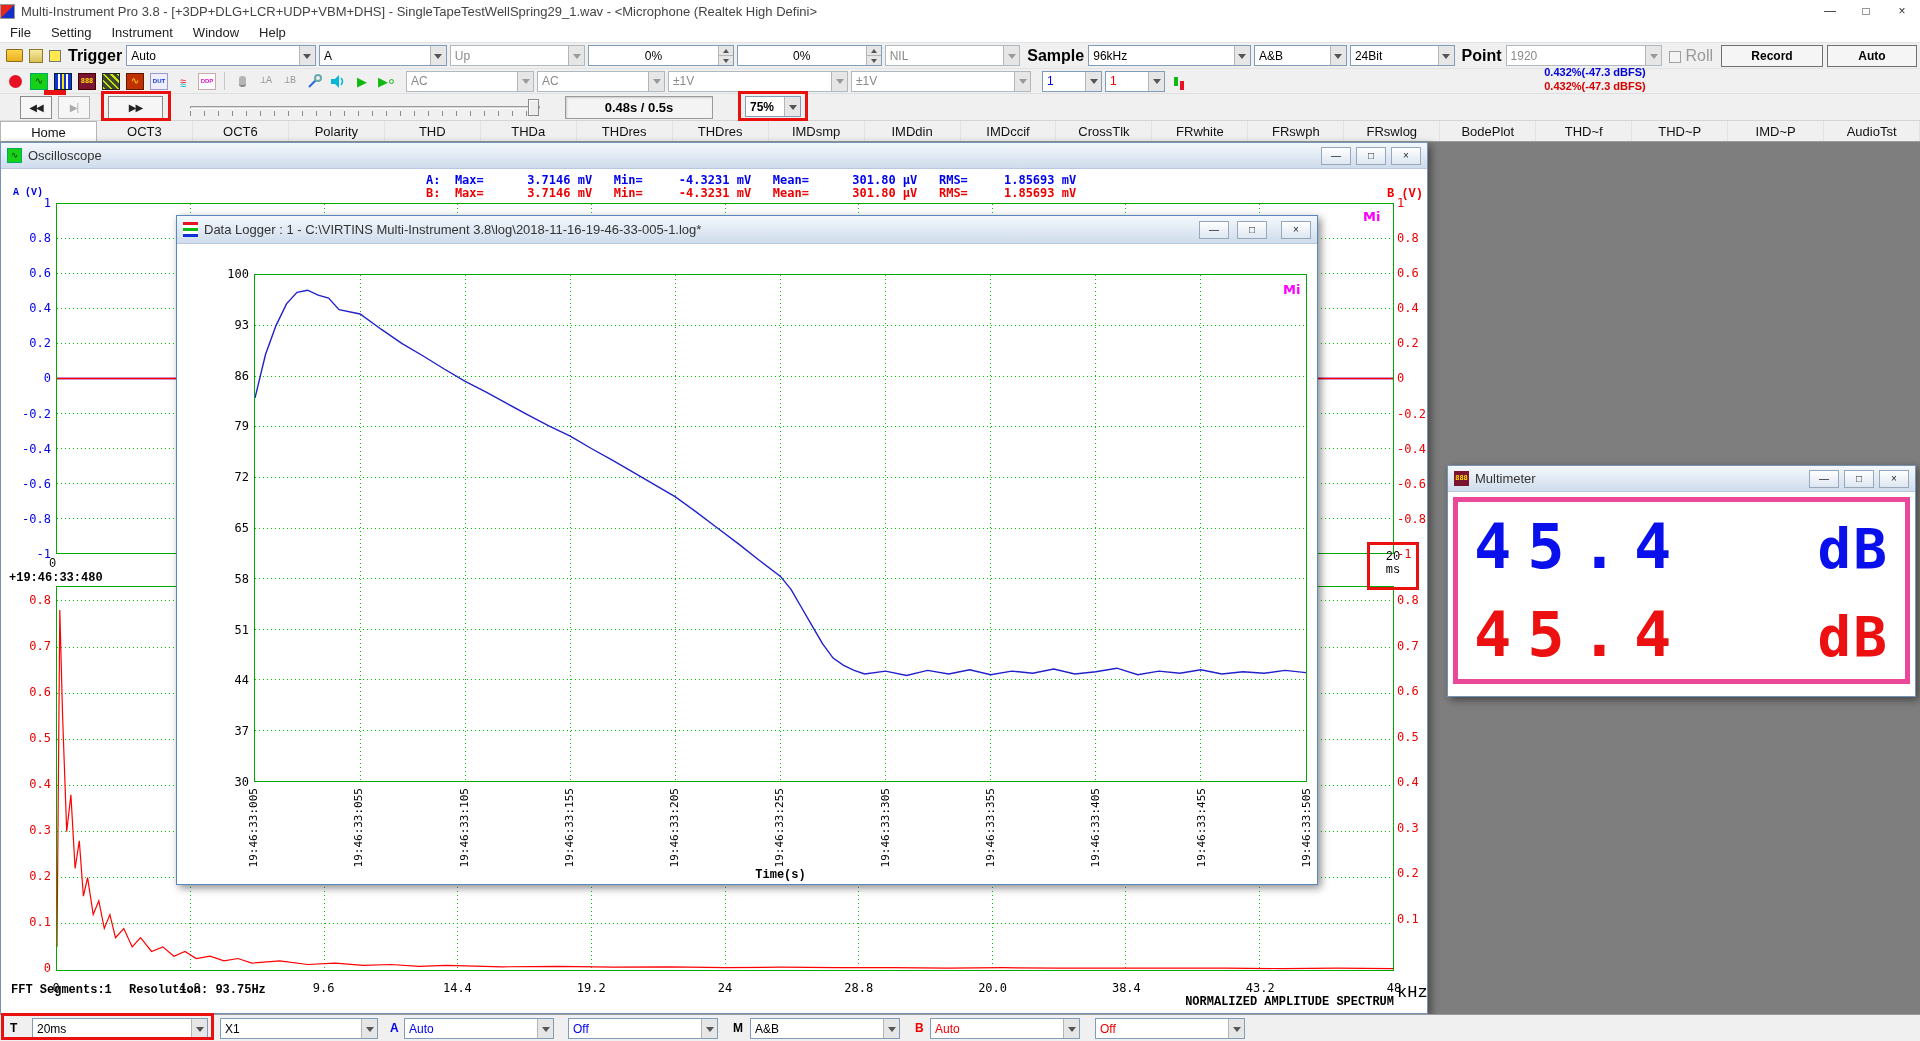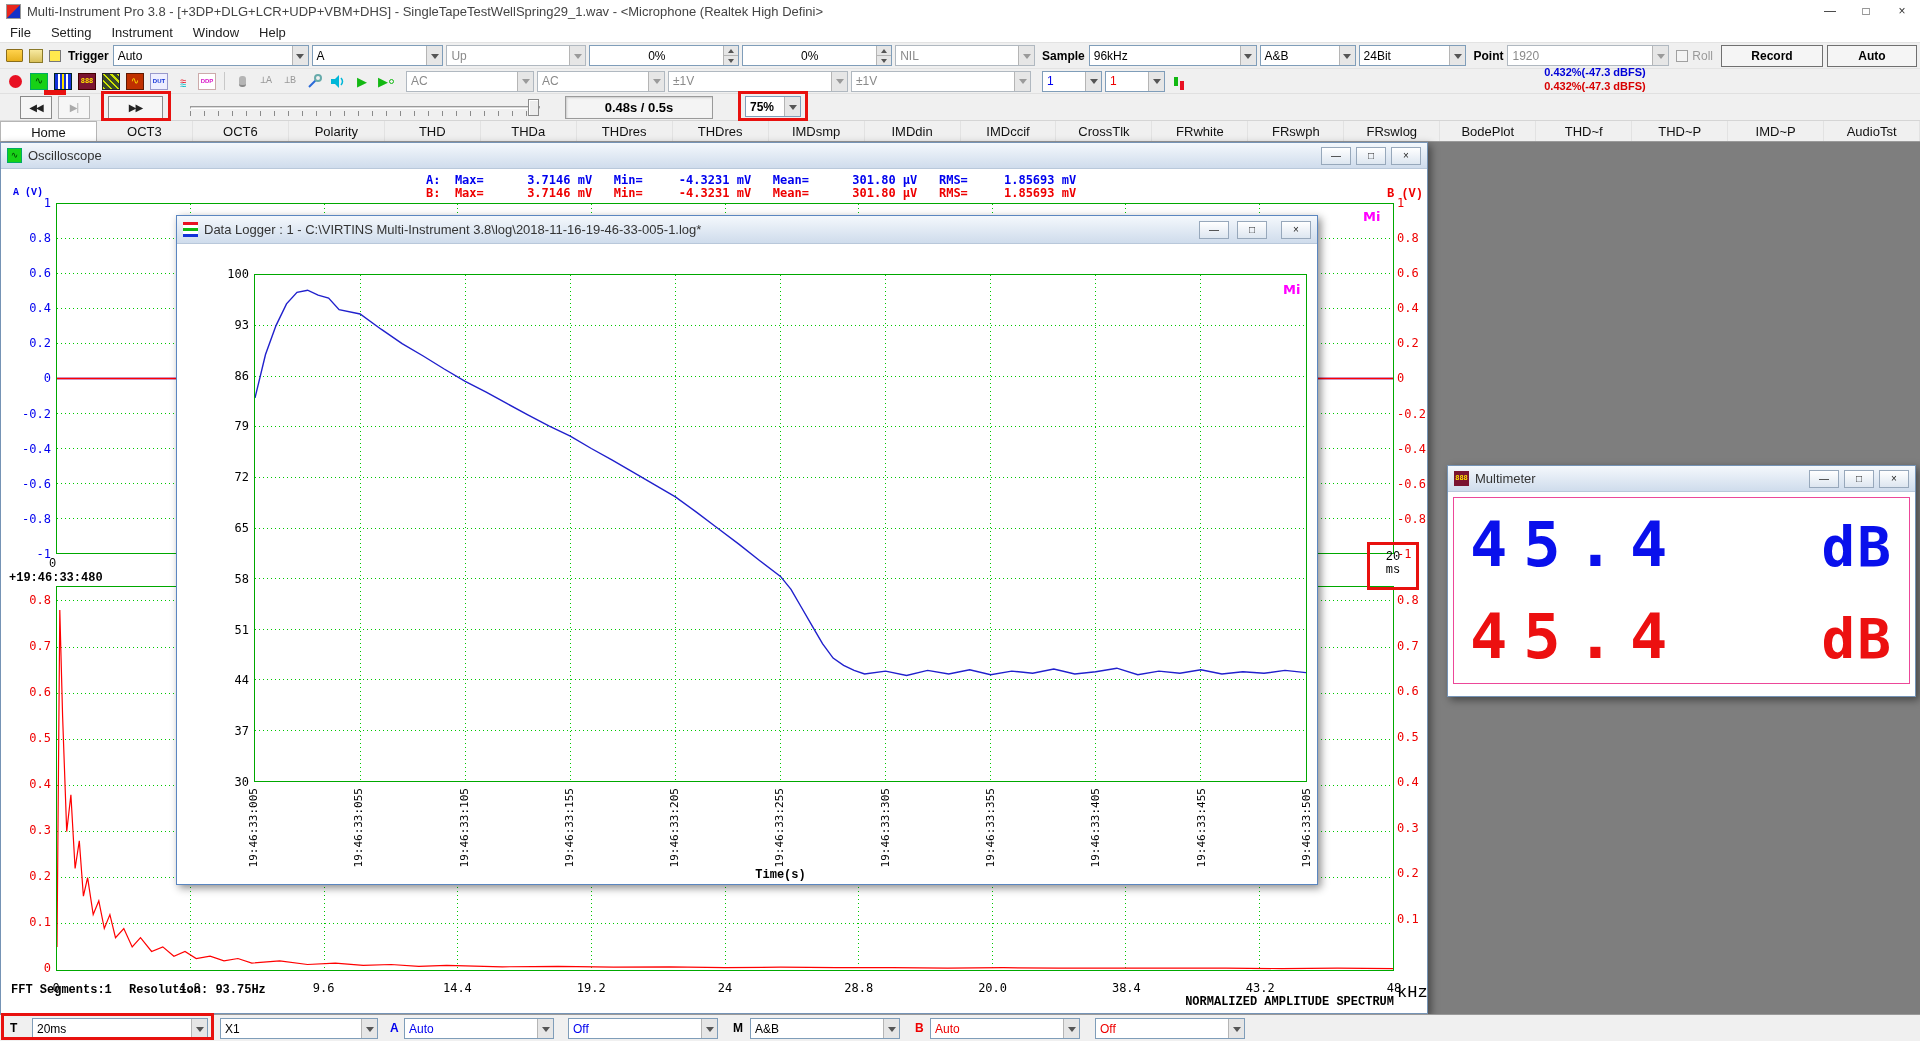--- a/index.html
+++ b/index.html
@@ -3,32 +3,32 @@
 <meta charset="utf-8">
 <style>
   *{box-sizing:border-box;margin:0;padding:0}
   html,body{width:1920px;height:1041px;overflow:hidden}
   body{font-family:"Liberation Sans",sans-serif;background:#444}
   #screen{position:relative;width:1920px;height:1041px;background:#fff;overflow:hidden}
   .abs{position:absolute}
   .mono{font-family:Liberation Mono, monospace}
   .b{font-weight:bold}
   
-  .titlebar{position:absolute;left:0;top:0;width:1920px;height:22px;background:#fff;display:flex;align-items:center;padding-left:6px;font-size:13px;color:#444}
+  .titlebar{position:absolute;left:0;top:0;width:1920px;height:22px;background:#fff;display:flex;align-items:center;font-size:13px;color:#444}
   .app-ico{width:15px;height:15px;margin-right:6px;background:linear-gradient(135deg,#e8261d 48%,#1330c8 52%);border:1px solid #999}
   .cap-btns{margin-left:auto;display:flex;height:22px}
   .cap-btn{width:36px;text-align:center;line-height:22px;font-size:12px;color:#333}
   
   .menubar{position:absolute;left:0;top:22px;width:1920px;height:20px;background:#fff;display:flex;align-items:center;font-size:13px;color:#222}
   .menu-item{padding:1px 10px}
   
   .toolbar{position:absolute;left:0;width:1920px;background:#f0f0f0;display:flex;align-items:center;padding:0 3px;border-top:1px solid #e3e3e3}
   .tb1{top:42px;height:26px}
   .tb2{top:68px;height:25px}
-  .lbl{font-size:12px;color:#000;margin:0 4px;white-space:nowrap}
+  .lbl{font-size:16px;color:#000;margin:0 4px;white-space:nowrap}
   .combo{display:flex;align-items:center;height:21px;background:#fff;border:1px solid #7f9db9;font-size:12px;padding-left:4px;color:#000;margin-right:3px;overflow:hidden;white-space:nowrap}
   .combo .arr{margin-left:auto;width:16px;align-self:stretch;background:#e6e6e6;border-left:1px solid #b5b5b5;display:flex;align-items:center;justify-content:center;flex:none}
   .combo .arr::after{content:"";border:4px solid transparent;border-top:5px solid #555;margin-top:5px}
   .combo.dis{color:#8a8a8a;border-color:#b0b8c0}
   .combo.dis .arr::after{border-top-color:#9a9a9a}
   .spin{display:flex;align-items:center;height:21px;background:#fff;border:1px solid #7f9db9;font-size:12px;margin-right:3px}
   .spin .val{flex:1;text-align:center}
   .spin .ud{width:15px;align-self:stretch;display:flex;flex-direction:column;border-left:1px solid #b5b5b5}
   .spin .ud i{flex:1;background:#e6e6e6;display:flex;align-items:center;justify-content:center}
   .spin .ud i:first-child{border-bottom:1px solid #b5b5b5}
@@ -474,21 +474,21 @@
     <div class="win" style="left:1447px;top:323px;width:469px;height:232px">
       <div class="wtitle">
         <span class="wico mono b" style="background:#7a1430;color:#ffe400;font-size:7px;text-align:center;line-height:15px">888</span>
         <span>Multimeter</span>
         <div style="margin-left:auto;display:flex">
           <span class="wbtn">—</span>
           <span class="wbtn">□</span>
           <span class="wbtn">×</span>
         </div>
       </div>
-      <div style="position:absolute;left:5px;top:31px;right:5px;bottom:12px;background:#fff;border:1px solid #ec4899;display:flex;flex-direction:column;justify-content:space-around">
+      <div style="position:absolute;left:5px;top:31px;right:5px;bottom:12px;background:#fff;border:5px solid #ec4899;display:flex;flex-direction:column;justify-content:space-around">
         <div class="mmrow" style="color:#0910ec">
           <span class="mmval">45.4</span>
           <span class="mmunit">dB</span>
         </div>
         <div class="mmrow" style="color:#ec1010">
           <span class="mmval">45.4</span>
           <span class="mmunit">dB</span>
         </div>
       </div>
     </div>

